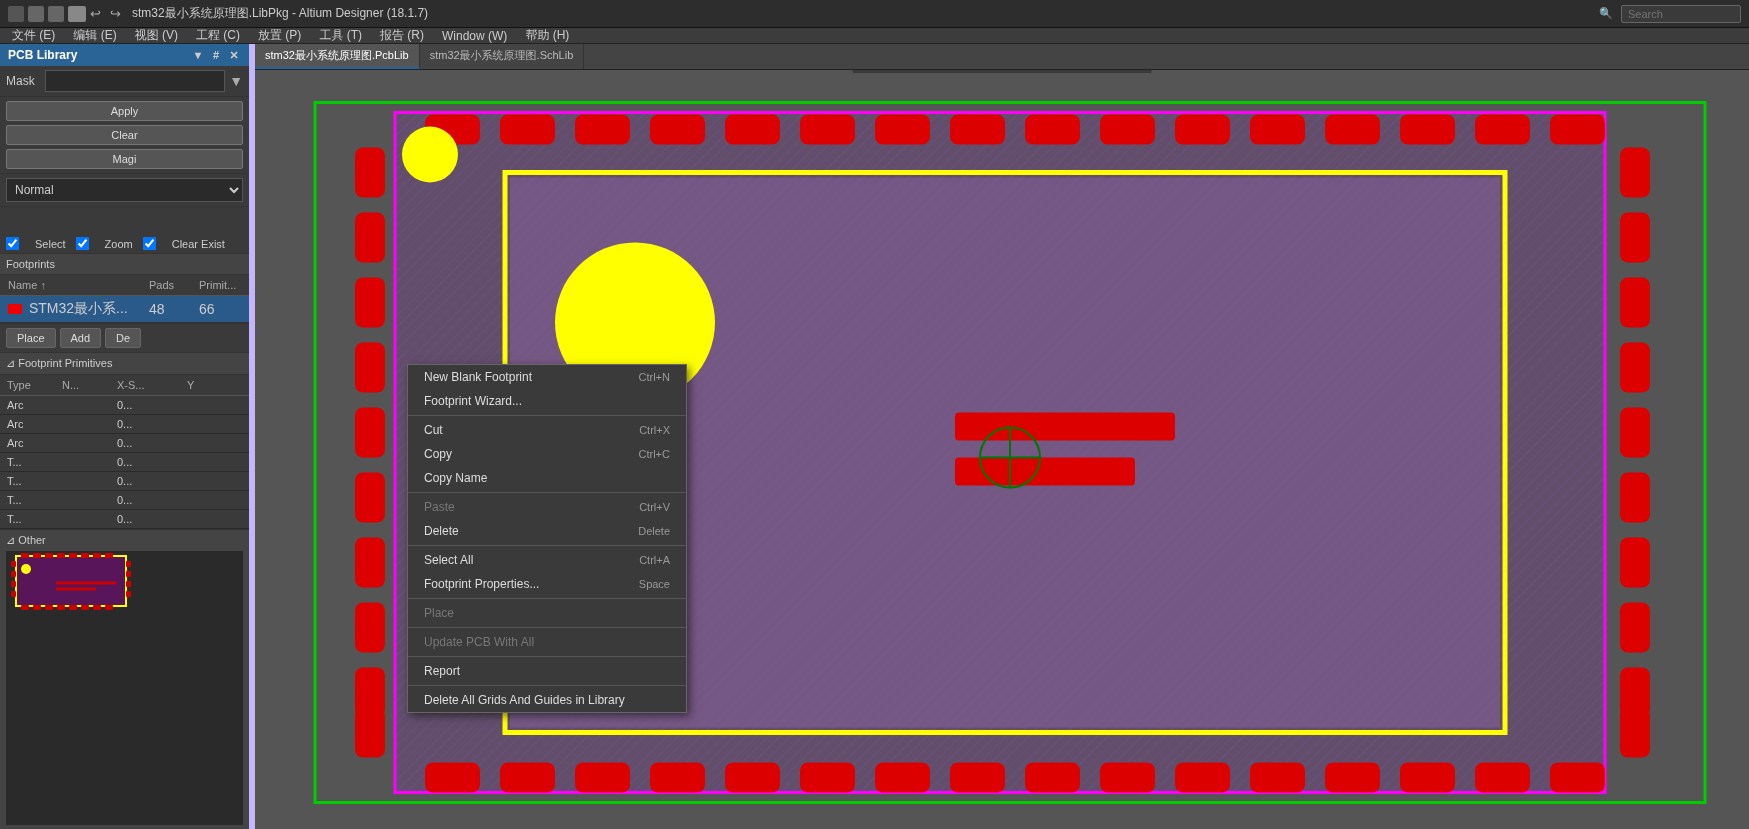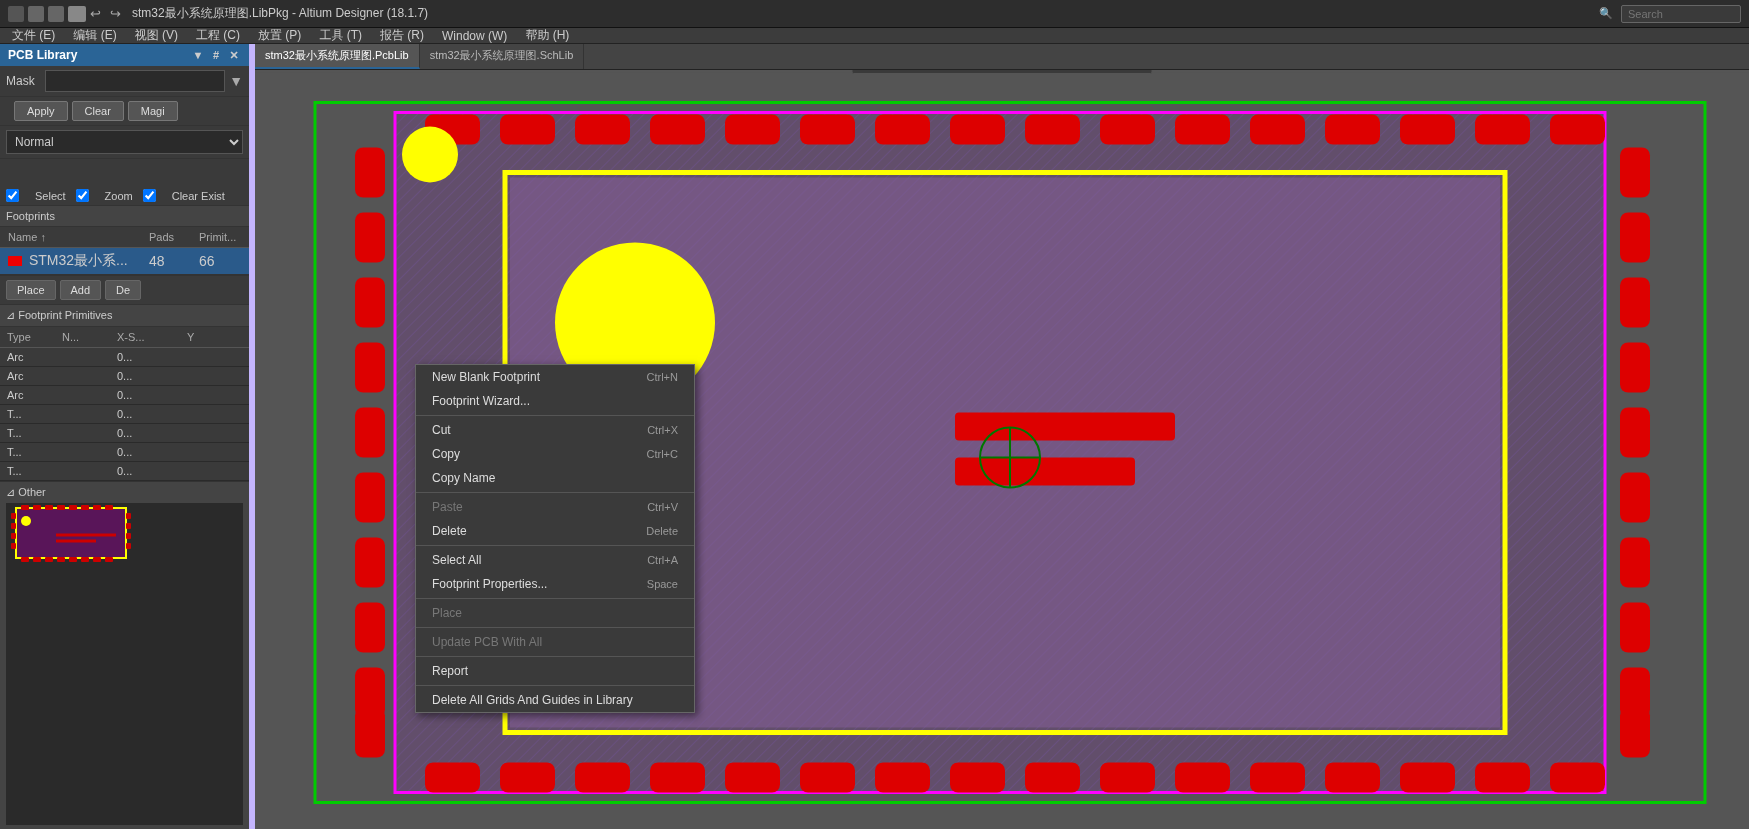--- a/index.html
+++ b/index.html
@@ -168,23 +168,24 @@
     }
     .mask-arrow {
       color: #aaa;
       cursor: pointer;
       font-size: 14px;
     }
 
     
     .buttons-row {
       display: flex;
-      padding: 4px 14px;
+      padding: 4px 6px;
       gap: 4px;
       border-bottom: 1px solid #333;
+      flex-direction: column;
     }
     .btn {
       background: #555;
       border: 1px solid #777;
       color: #ddd;
       padding: 3px 12px;
       font-size: 11px;
       cursor: pointer;
       border-radius: 2px;
     }
@@ -380,21 +381,21 @@
     .ct-sep {
       width: 1px;
       height: 16px;
       background: #555;
       margin: 0 2px;
     }
 
     
     .context-menu {
       position: absolute;
-      left: 160px;
+      left: 152px;
       top: 320px;
       background: #3a3a3a;
       border: 1px solid #666;
       box-shadow: 3px 3px 8px rgba(0,0,0,0.5);
       min-width: 280px;
       z-index: 100;
       font-size: 12px;
     }
     .cm-item {
       padding: 5px 16px;

